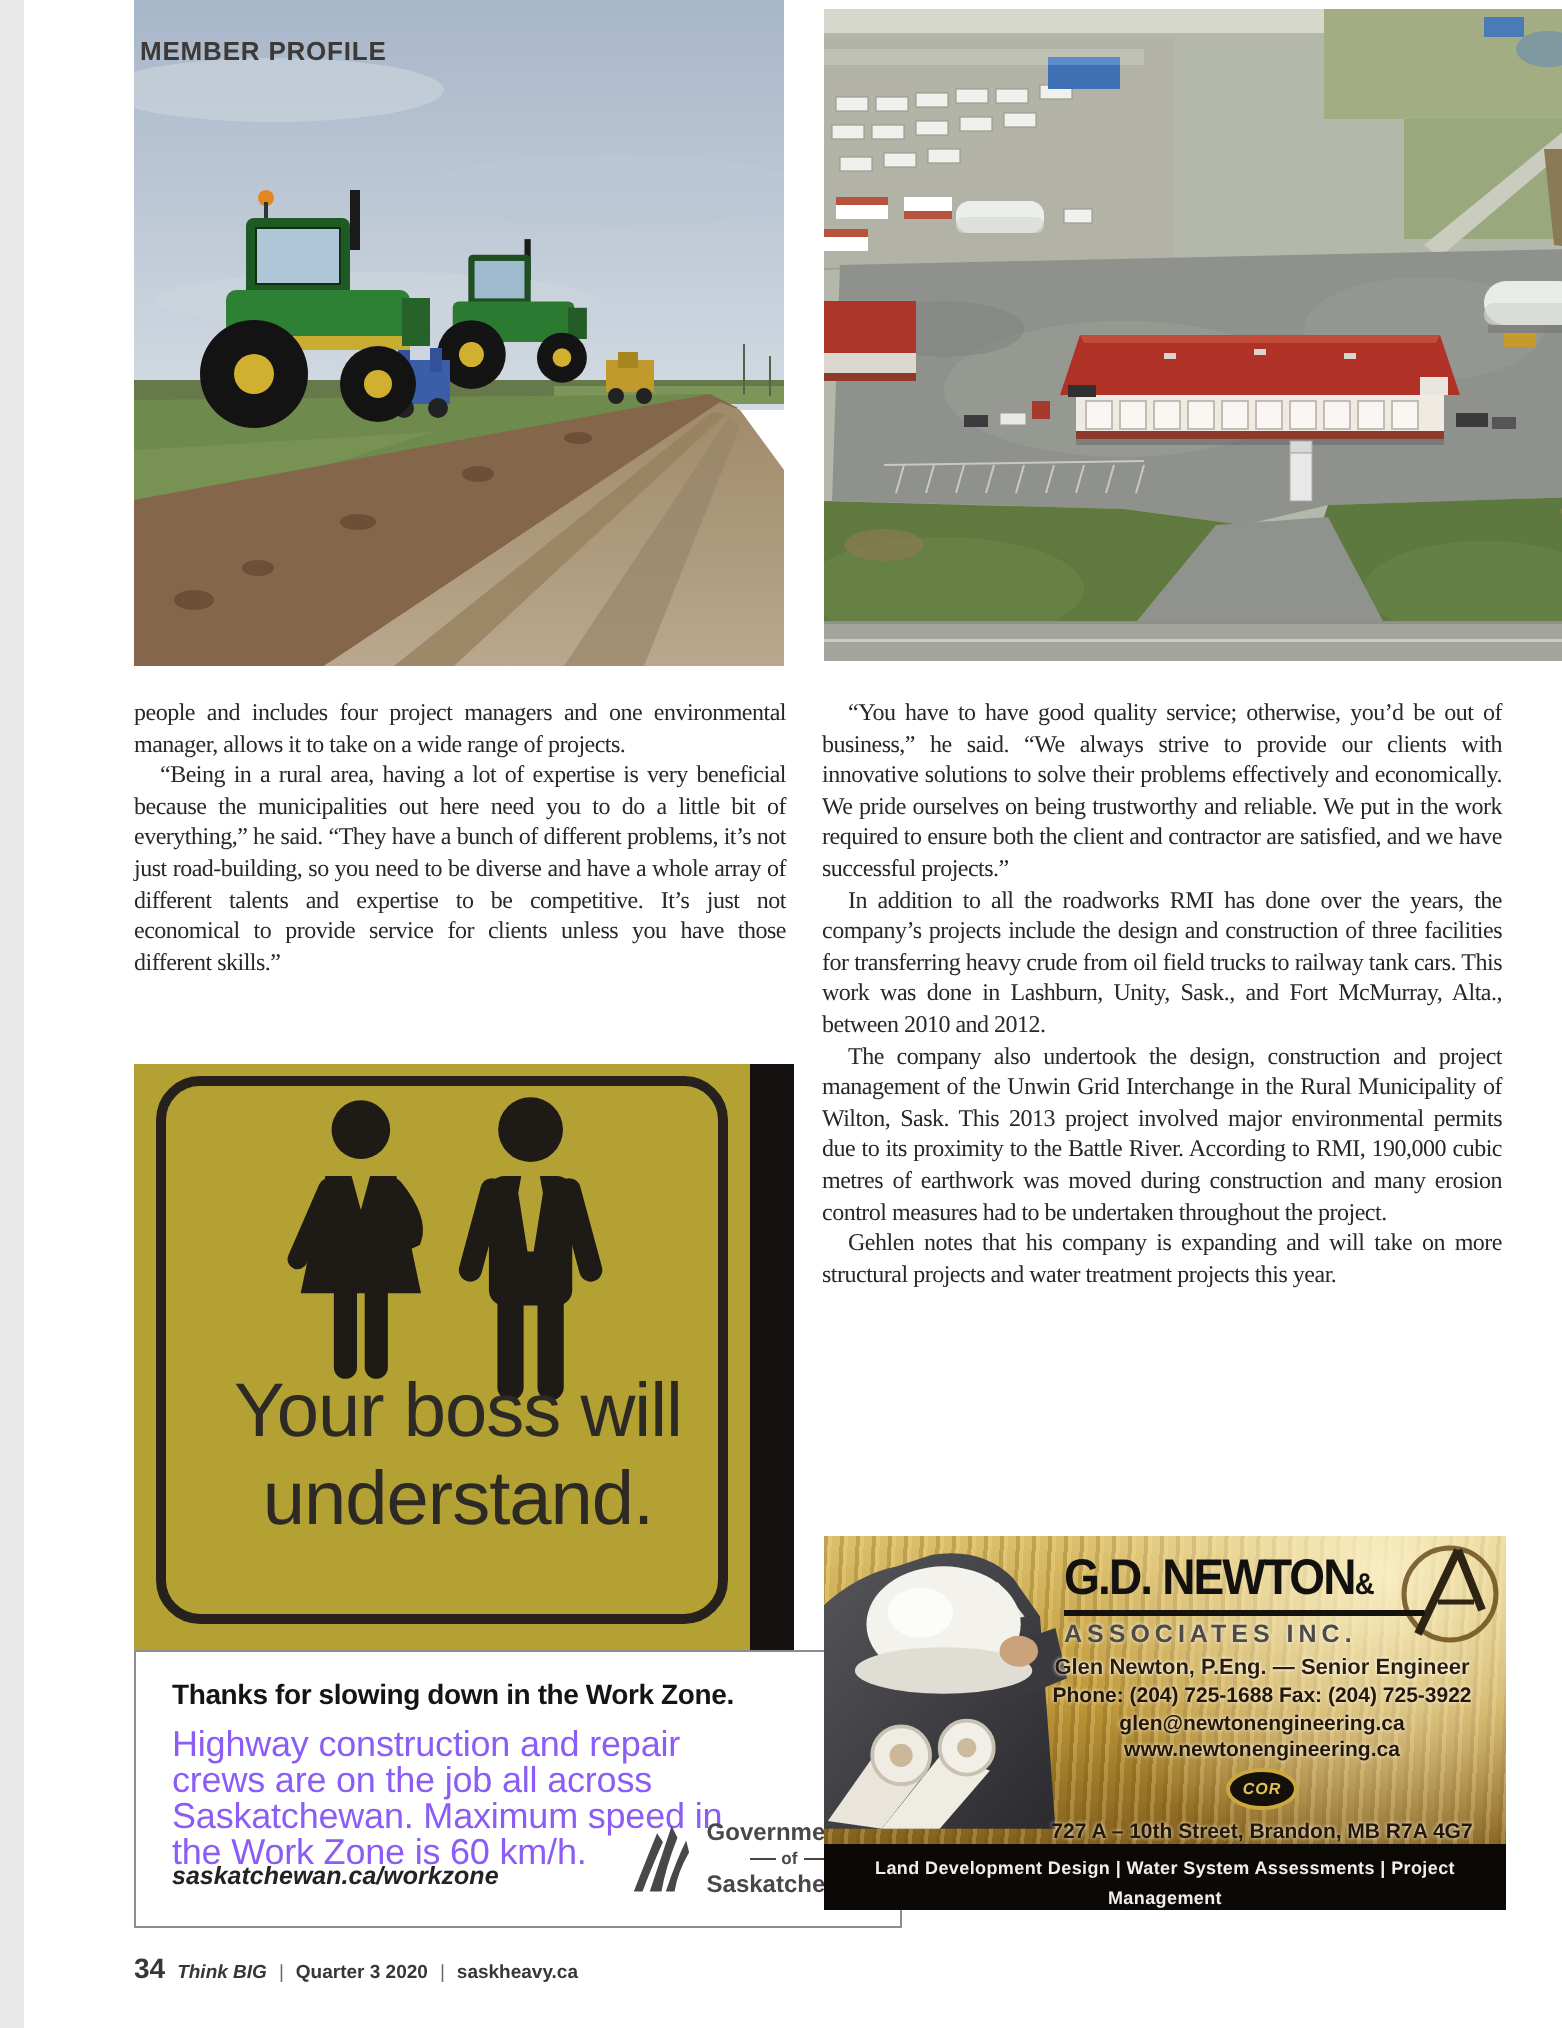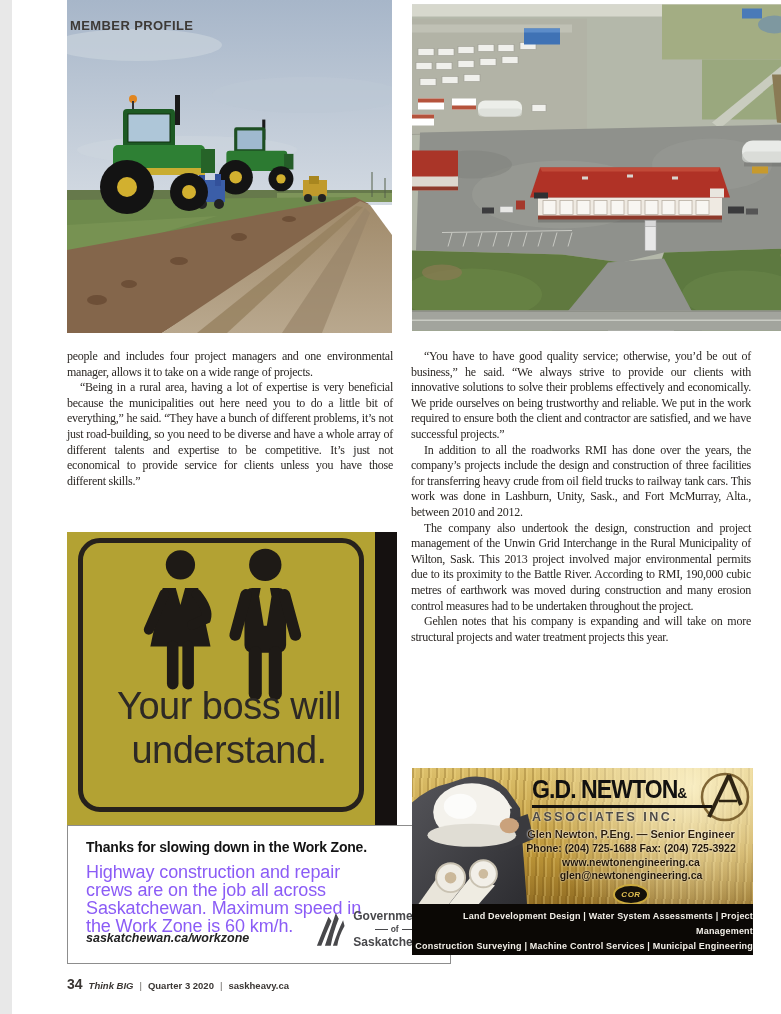--- a/index.html
+++ b/index.html
@@ -61,22 +61,22 @@
   .nl-compass{position:absolute;right:-4px;top:-6px;z-index:1;}
   .newton-contact{position:absolute;right:4px;top:60px;width:236px;text-align:center;}
   .nc-name{font-size:11px;font-weight:800;color:#2e1d06;
            text-shadow:0 0 2px #fff,0 0 1px #fff;margin-bottom:2px;white-space:nowrap;}
   .nc-line{font-size:10.5px;font-weight:700;color:#241706;line-height:13.5px;
            text-shadow:0 0 2px rgba(255,255,255,.95);white-space:nowrap;}
   .nc-addr{display:flex;align-items:center;justify-content:center;gap:5px;margin-top:1px;flex-direction:column;}
   .cor{display:inline-flex;align-items:center;justify-content:center;width:32px;height:17px;
        background:#14100a;border:2px solid #caa93f;border-radius:50%;
        color:#e4c253;font-size:8px;font-weight:800;font-style:italic;letter-spacing:.5px;}
-  .newton-bar{position:absolute;left:0;bottom:0;width:100%;height:51px;background:#0b0805;
-              color:#f2efe8;text-align:right;font-size:9px;font-weight:700;
+  .newton-bar{position:absolute;left:0;bottom:0;width:100%;height:33px;background:#0b0805;
+              color:#f2efe8;text-align:center;font-size:9px;font-weight:700;
               letter-spacing:.2px;line-height:15px;padding-top:5px;box-sizing:border-box;}
 
   
   .footer{position:absolute;left:55px;top:976px;font-family:"Liberation Sans",sans-serif;
           color:#3a3633;display:flex;align-items:baseline;gap:6px;}
   .pg-num{font-size:14px;font-weight:800;}
   .pg-small{font-size:9.5px;font-weight:700;}
   .pg-mag{font-style:italic;}
   .pg-sep{font-size:9.5px;font-weight:400;color:#6b6764;}
 </style>
@@ -376,22 +376,22 @@
         <path d="M24,32 L42,32" stroke="#2e2413" stroke-width="2.5" fill="none"></path>
       </svg>
       <div class="nl-top">
         <span>G.D. NEWTON</span><span class="nl-amp">&amp;</span>
       </div>
       <div class="nl-sub">ASSOCIATES INC.</div>
     </div>
     <div class="newton-contact">
       <div class="nc-name">Glen Newton, P.Eng.  —  Senior Engineer</div>
       <div class="nc-line">Phone: (204) 725-1688 Fax: (204) 725-3922</div>
+      <div class="nc-line">glen@newtonengineering.ca</div>
       <div class="nc-line">www.newtonengineering.ca</div>
-      <div class="nc-line">glen@newtonengineering.ca</div>
       <div class="nc-addr">
         <span class="cor">
             <span>COR</span>
           </span>
         <span class="nc-line">727 A – 10th Street, Brandon, MB R7A 4G7</span>
       </div>
     </div>
     <div class="newton-bar">
       <div>Land Development Design   |   Water System Assessments   |   Project Management</div>
       <div>Construction Surveying   |   Machine Control Services   |   Municipal Engineering</div>

